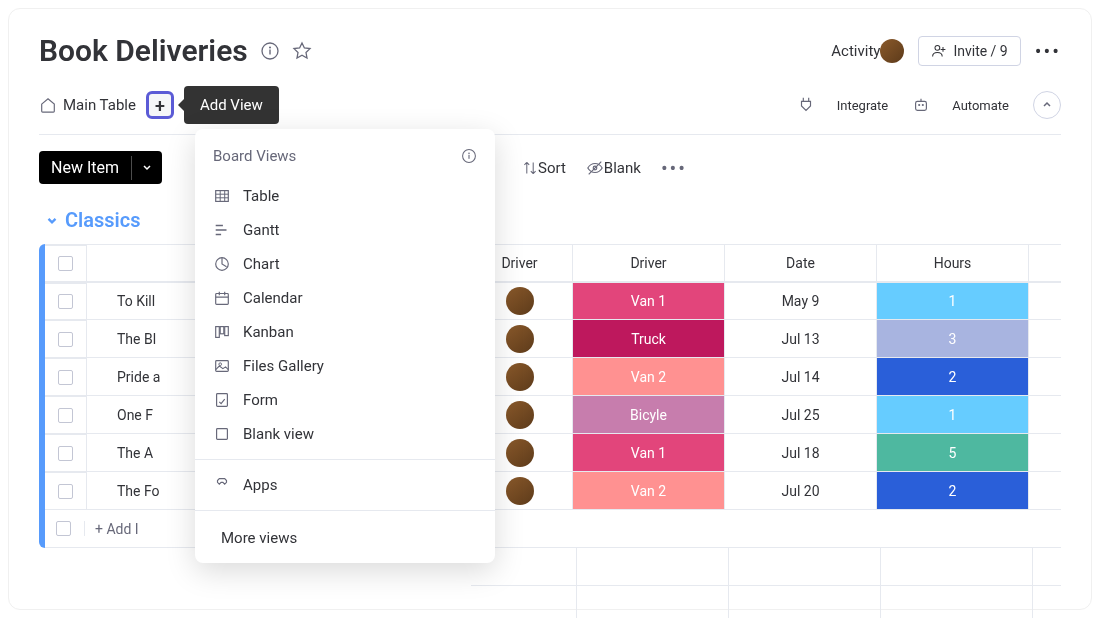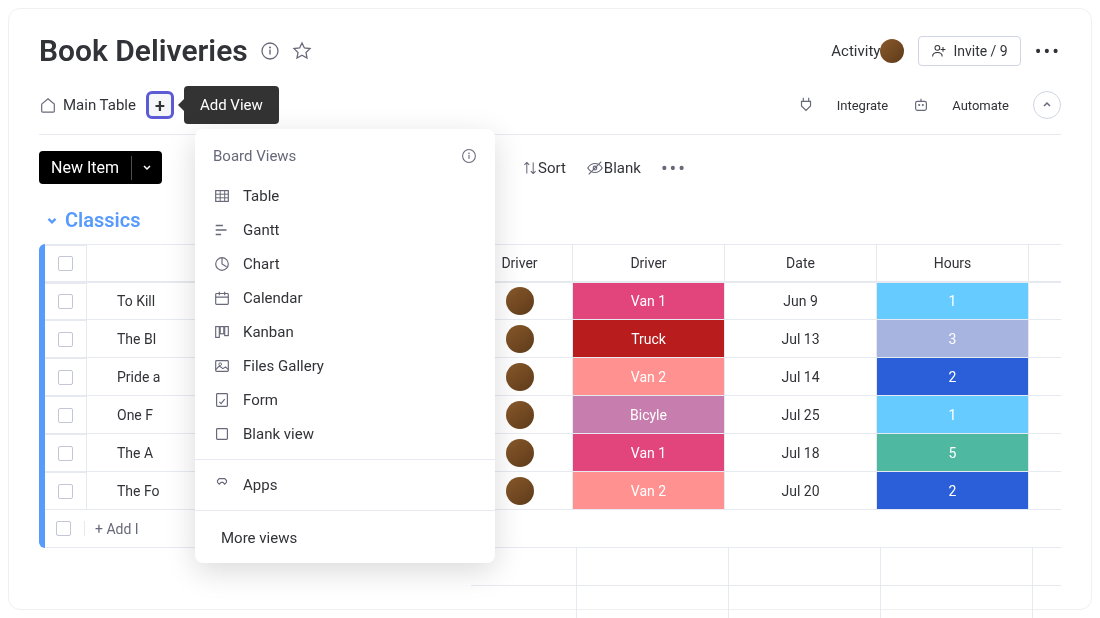--- a/index.html
+++ b/index.html
@@ -414,32 +414,32 @@
     <div id="table-body">
         <div class="row">
     <div class="cell checkbox-cell">
             <div class="checkbox"></div>
           </div>
     <div class="cell name-cell">To Kill</div>
     <div class="cell driver-cell">
             <span class="driver-avatar"></span>
           </div>
     <div class="cell vehicle-cell" style="background:#e2457b">Van 1</div>
-    <div class="cell date-cell">Jun 9</div>
+    <div class="cell date-cell">May 9</div>
     <div class="cell hours-cell" style="background:#66ccff">1</div>
   </div>
         <div class="row">
     <div class="cell checkbox-cell">
             <div class="checkbox"></div>
           </div>
     <div class="cell name-cell">The Bl</div>
     <div class="cell driver-cell">
             <span class="driver-avatar"></span>
           </div>
-    <div class="cell vehicle-cell" style="background:#b91c1c">Truck</div>
+    <div class="cell vehicle-cell" style="background:#be185d">Truck</div>
     <div class="cell date-cell">Jul 13</div>
     <div class="cell hours-cell" style="background:#a8b4e0">3</div>
   </div>
         <div class="row">
     <div class="cell checkbox-cell">
             <div class="checkbox"></div>
           </div>
     <div class="cell name-cell">Pride a</div>
     <div class="cell driver-cell">
             <span class="driver-avatar"></span>

